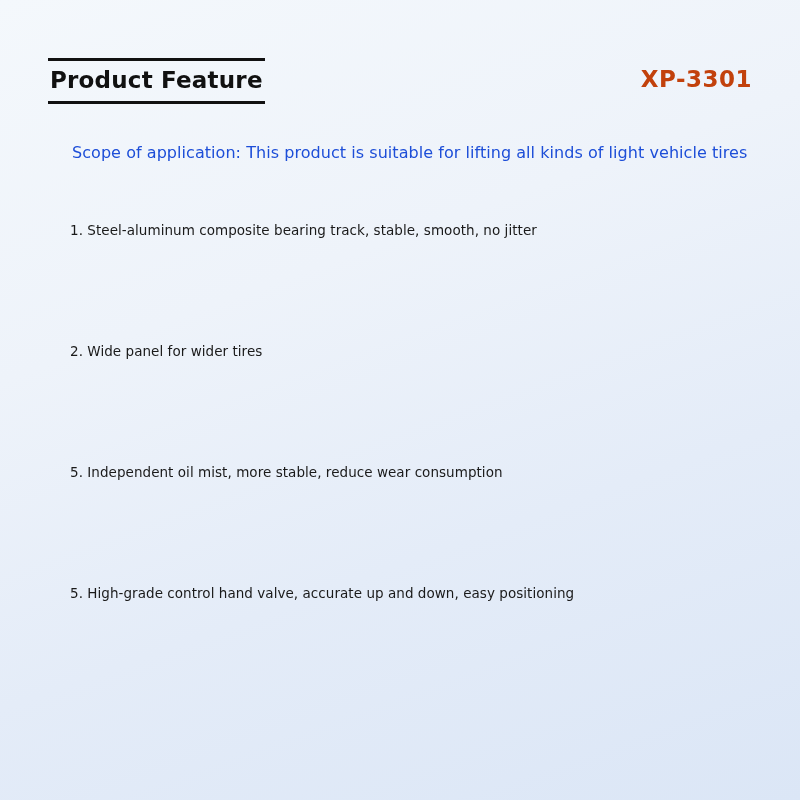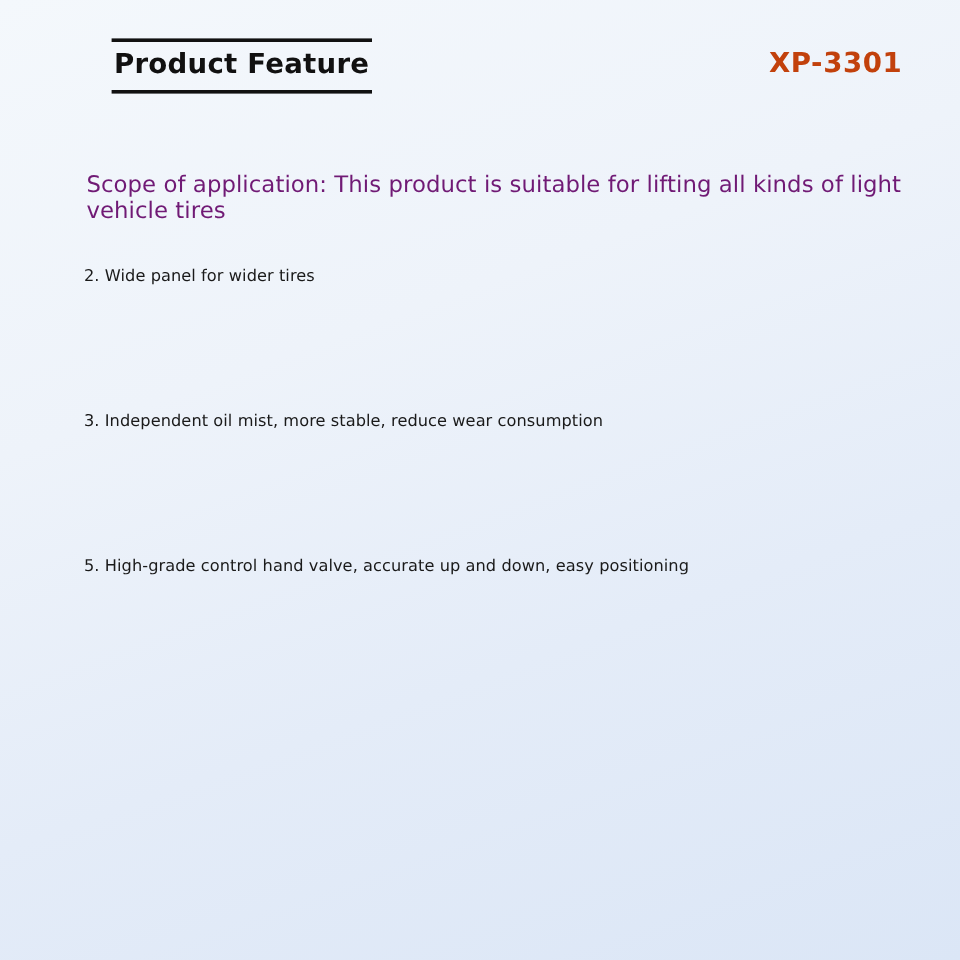--- a/index.html
+++ b/index.html
@@ -15,24 +15,23 @@
   }
   .page {
     position: relative;
     width: 800px;
     height: 800px;
     box-sizing: border-box;
   }
   .header {
     position: absolute;
     left: 48px;
-    top: 32px;
+    top: 58px;
     right: 48px;
     height: 54px;
-    margin-left: 45px;
   }
   .title-wrap {
     position: absolute;
     left: 0;
     top: 0;
   }
   .title {
     font-size: 23px;
     font-weight: bold;
     color: #111111;
@@ -49,22 +48,22 @@
     top: 8px;
     font-size: 23px;
     font-weight: bold;
     color: #c2410c;
     letter-spacing: 0.5px;
   }
   .scope {
     position: absolute;
     left: 72px;
     top: 143px;
-    font-size: 19px;
-    color: #701a75;
+    font-size: 16px;
+    color: #1d4ed8;
     letter-spacing: 0.05px;
   }
   .features {
     position: absolute;
     left: 70px;
     top: 222px;
     right: 40px;
   }
   .feature-item {
     font-size: 13.5px;
@@ -82,18 +81,19 @@
   <div class="header">
     <div class="title-wrap">
       <div class="title">Product Feature</div>
     </div>
     <div class="model">XP-3301</div>
   </div>
 
   <div class="scope">Scope of application: This product is suitable for lifting all kinds of light vehicle tires</div>
 
   <div class="features">
+    <div class="feature-item">1. Steel-aluminum composite bearing track, stable, smooth, no jitter</div>
     <div class="feature-item">2. Wide panel for wider tires</div>
-    <div class="feature-item">3. Independent oil mist, more stable, reduce wear consumption</div>
+    <div class="feature-item">5. Independent oil mist, more stable, reduce wear consumption</div>
     <div class="feature-item">5. High-grade control hand valve, accurate up and down, easy positioning</div>
   </div>
 
 </div>
 
 </body></html>

